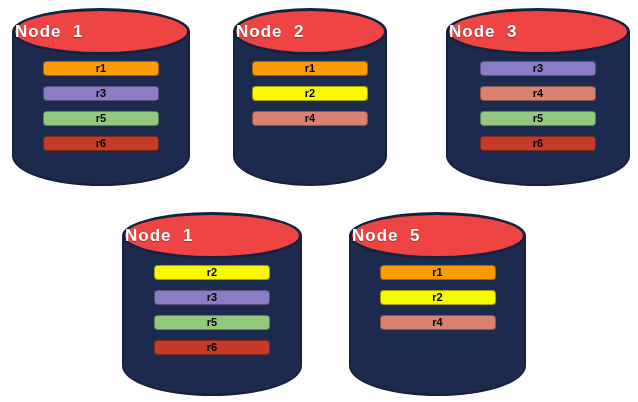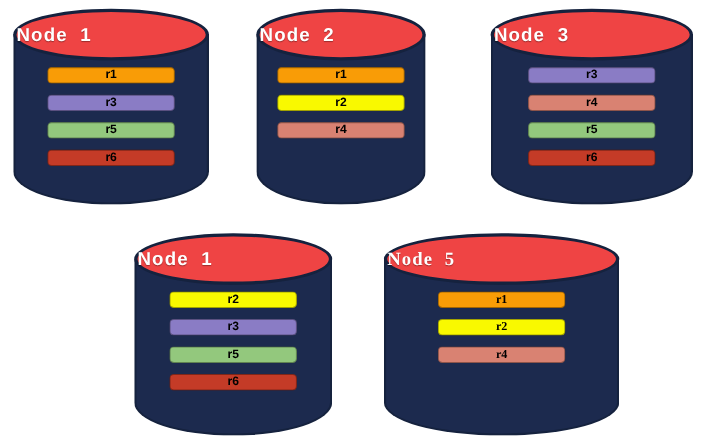--- a/index.html
+++ b/index.html
@@ -126,21 +126,21 @@
     <div class="cyl-top">
       <span class="node-title">Node  1</span>
     </div>
     <div class="bars">
         <div class="bar" style="background: rgb(249, 249, 0);">r2</div>
         <div class="bar" style="background: rgb(138, 124, 197);">r3</div>
         <div class="bar" style="background: rgb(147, 200, 125);">r5</div>
         <div class="bar" style="background: rgb(196, 59, 39);">r6</div>
       </div>
   </div>
-    <div class="node" style="left: 349px; top: 212px; width: 214px; height: 184px; font-family: Liberation Serif, serif;">
+    <div class="node" style="left: 349px; top: 212px; width: 177px; height: 184px;">
     <div class="cyl-body"></div>
     <div class="cyl-top">
       <span class="node-title">Node  5</span>
     </div>
     <div class="bars">
         <div class="bar" style="background: rgb(249, 156, 6);">r1</div>
         <div class="bar" style="background: rgb(249, 249, 0);">r2</div>
         <div class="bar" style="background: rgb(217, 130, 114);">r4</div>
       </div>
   </div>

